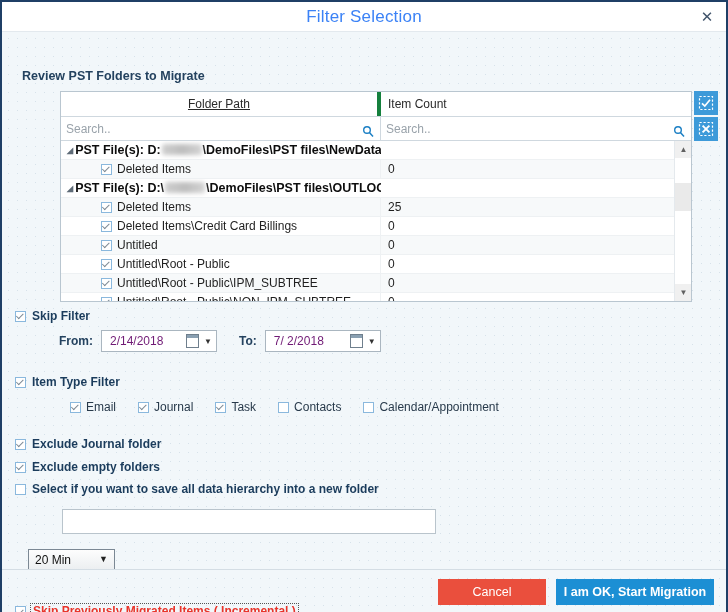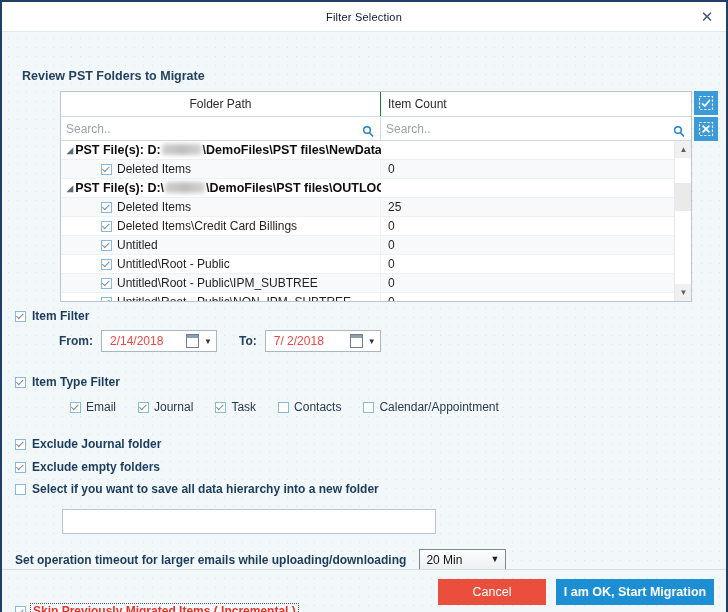--- a/index.html
+++ b/index.html
@@ -13,21 +13,21 @@
     position:relative;width:728px;height:612px;box-sizing:border-box;
     border:2px solid #1f3f66;background:#f4f8fb;
   }
   
   .titlebar{
     position:relative;height:29px;background:#ffffff;
     border-bottom:1px solid #e3e9ee;
     display:flex;align-items:center;justify-content:center;
   }
   .titlebar .title{
-    font-size:11px;color:#0f172a;letter-spacing:.2px;
+    font-size:17px;color:#3b82f6;letter-spacing:.2px;
   }
   .close-btn{
     position:absolute;right:6px;top:3px;width:26px;height:23px;
     display:flex;align-items:center;justify-content:center;
     color:#41546b;font-size:15px;line-height:1;cursor:pointer;
   }
   
   .content{
     position:relative;height:581px;
     background-color:#f2f7fa;
@@ -44,21 +44,21 @@
   .grid-wrap{
     position:absolute;left:58px;top:59px;width:632px;height:211px;
     background:#ffffff;border:1px solid #b9c6d0;box-sizing:border-box;
     display:flex;flex-direction:column;
   }
   .grid-head{
     display:flex;height:24px;flex:0 0 24px;border-bottom:1px solid #cfd8df;
     background:#ffffff;
   }
   .gh{font-size:12px;color:#2a2a2a;display:flex;align-items:center;box-sizing:border-box;}
-  .gh.path{width:320px;justify-content:center;border-right:1px solid #15803d;}
+  .gh.path{width:320px;justify-content:center;border-right:4px solid #15803d;text-decoration:underline;}
   .gh.count{flex:1;padding-left:7px;}
   .grid-search{
     display:flex;height:23px;flex:0 0 23px;border-bottom:1px solid #cfd8df;
   }
   .gs{position:relative;box-sizing:border-box;display:flex;align-items:center;}
   .gs.path{width:320px;border-right:1px solid #cfd8df;}
   .gs.count{flex:1;}
   .gs .ph{font-size:12px;color:#9aa3ab;padding-left:5px;}
   .mag{
     position:absolute;right:6px;top:50%;transform:translateY(-50%);
@@ -122,21 +122,21 @@
   .opt{position:absolute;display:flex;align-items:center;}
   .opt .cb{margin-right:6px;}
   .opt .lab{font-size:12px;font-weight:bold;color:#1b3c5c;}
   .dates{position:absolute;left:57px;top:298px;display:flex;align-items:center;}
   .dlab{font-size:12px;color:#24425f;font-weight:bold;}
   .dbox{
     width:116px;height:22px;border:1px solid #aab6c0;background:#fff;
     display:flex;align-items:center;box-sizing:border-box;margin-left:8px;
     position:relative;
   }
-  .dbox .dval{font-size:12px;color:#ef4444;padding-left:8px;}
+  .dbox .dval{font-size:12px;color:#701a75;padding-left:8px;}
   .dbox .cal{
     position:absolute;right:17px;top:3px;width:13px;height:14px;
     border:1px solid #6f7f8d;box-sizing:border-box;background:#fff;
   }
   .dbox .cal::before{content:"";display:block;height:3px;background:#8aa0b2;}
   .dbox .dd{
     position:absolute;right:4px;top:50%;transform:translateY(-50%);
     font-size:8px;color:#333;
   }
   .types{position:absolute;left:68px;top:368px;display:flex;align-items:center;}
@@ -301,21 +301,21 @@
       <div class="sel-btn">
         <svg width="16" height="16" viewBox="0 0 16 16">
           <rect x="1.5" y="1.5" width="13" height="13" fill="none" stroke="#ffffff" stroke-width="1.2" stroke-dasharray="2.2 1.8"></rect>
           <path d="M4.6 4.6 L11.4 11.4 M11.4 4.6 L4.6 11.4" fill="none" stroke="#ffffff" stroke-width="1.9"></path>
         </svg>
       </div>
     </div>
 
     <div class="opt" style="left:13px;top:277px;">
       <span class="cb checked"></span>
-      <span class="lab">Item Filter</span>
+      <span class="lab">Skip Filter</span>
     </div>
     <div class="dates">
       <span class="dlab">From:</span>
       <span class="dbox">
         <span class="dval">2/14/2018</span>
         <span class="cal"></span>
         <span class="dd">▼</span>
       </span>
       <span class="dlab" style="margin-left:22px;">To:</span>
       <span class="dbox">
@@ -361,21 +361,20 @@
       <span class="lab">Exclude empty folders</span>
     </div>
     <div class="opt" style="left:13px;top:450px;">
       <span class="cb"></span>
       <span class="lab">Select if you want to save all data hierarchy into a new folder</span>
     </div>
 
     <div class="newfolder-input"></div>
 
     <div class="timeout-row">
-      <span class="timeout-lab">Set operation timeout for larger emails while uploading/downloading</span>
       <span class="combo">
         <span class="cval">20 Min</span>
         <span class="carr">▼</span>
       </span>
     </div>
 
     <div class="skip">
       <span class="cb checked"></span>
       <span class="slab">Skip Previously Migrated Items ( Incremental )</span>
     </div>

